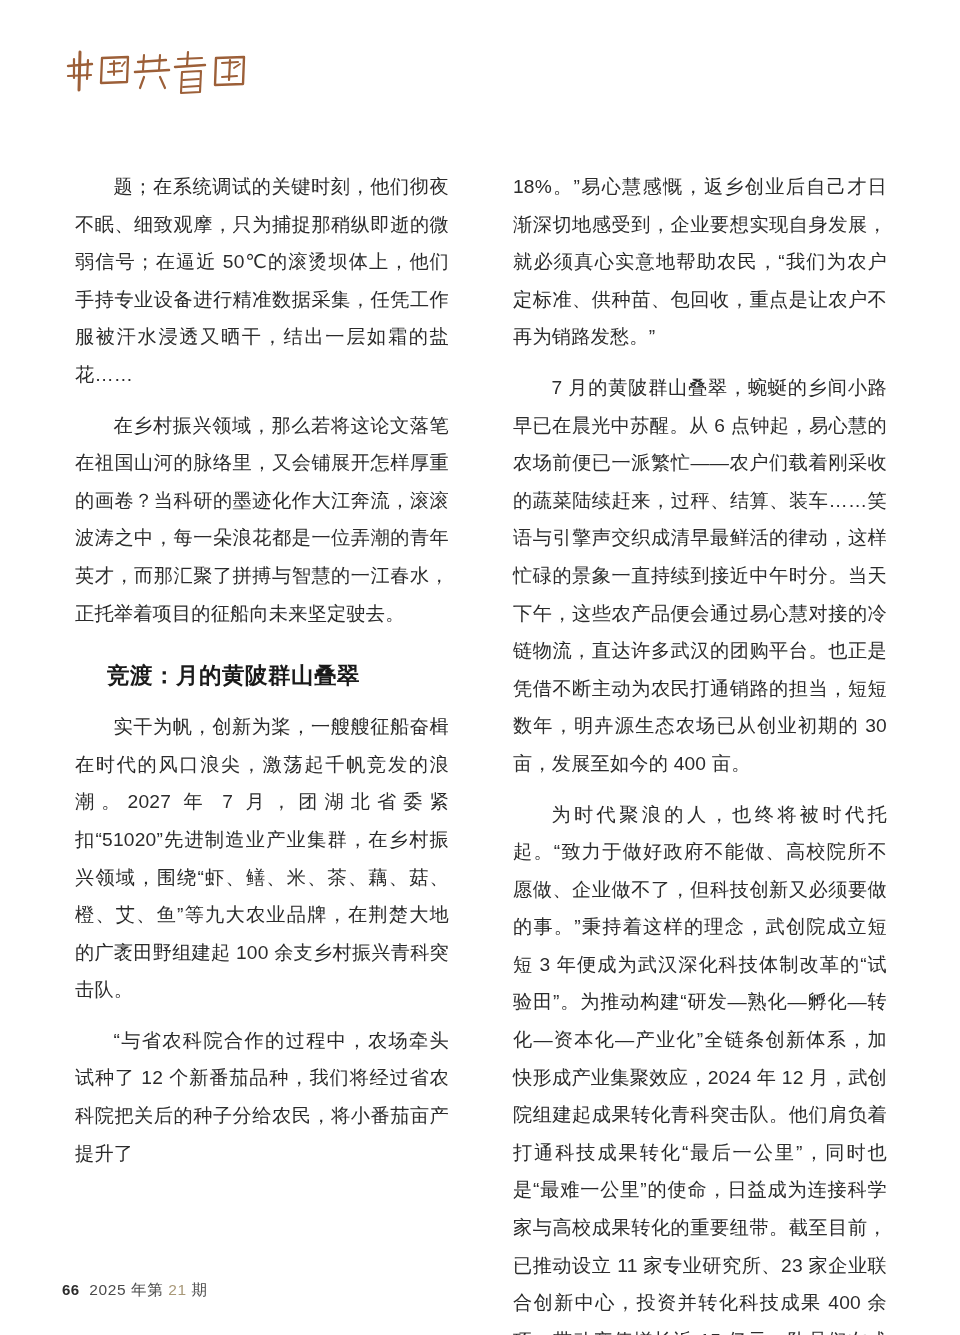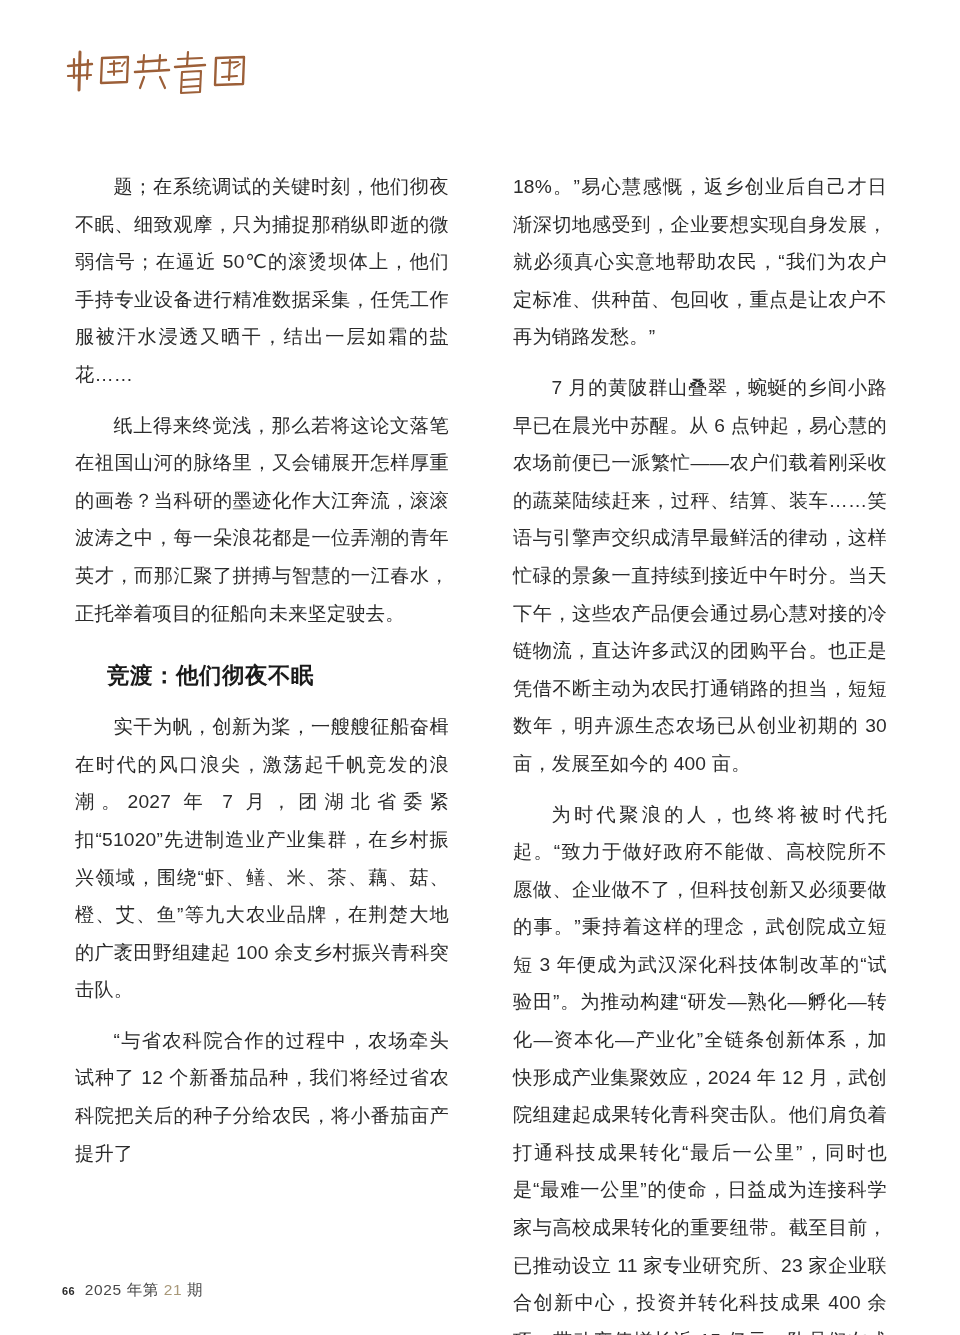--- a/index.html
+++ b/index.html
@@ -76,21 +76,21 @@
     left: 62px;
     bottom: 34px;
     display: flex;
     align-items: baseline;
     gap: 10px;
     font-size: 16px;
     color: #3a3a3a;
   }
   .footer .page-num {
     font-weight: bold;
-    font-size: 11px;
+    font-size: 15px;
     color: #2b2b2b;
     letter-spacing: 0.3px;
   }
   .footer .issue-line {
     font-size: 15.5px;
     color: #4a4a4a;
     letter-spacing: 0.6px;
   }
   .footer .issue-line .issue-number {
     color: #a89878;
@@ -136,23 +136,23 @@
       <path d="M172 18 L178 14" stroke-width="1.8"></path>
     </g>
   </svg>
   <span class="masthead-alt">中国共青团</span>
 </div>
 
 <div class="page-body">
 
   <div class="column">
     <p class="para">题；在系统调试的关键时刻，他们彻夜不眠、细致观摩，只为捕捉那稍纵即逝的微弱信号；在逼近 50℃的滚烫坝体上，他们手持专业设备进行精准数据采集，任凭工作服被汗水浸透又晒干，结出一层如霜的盐花……</p>
-    <p class="para">纸上得来终觉浅，那么若将这论文落笔在祖国山河的脉络里，又会铺展开怎样厚重的画卷？当科研的墨迹化作大江奔流，滚滚波涛之中，每一朵浪花都是一位弄潮的青年英才，而那汇聚了拼搏与智慧的一江春水，正托举着项目的征船向未来坚定驶去。</p>
+    <p class="para">在乡村振兴领域，那么若将这论文落笔在祖国山河的脉络里，又会铺展开怎样厚重的画卷？当科研的墨迹化作大江奔流，滚滚波涛之中，每一朵浪花都是一位弄潮的青年英才，而那汇聚了拼搏与智慧的一江春水，正托举着项目的征船向未来坚定驶去。</p>
 
-    <h2 class="section-heading">竞渡：他们彻夜不眠</h2>
+    <h2 class="section-heading">竞渡：月的黄陂群山叠翠</h2>
 
     <p class="para">实干为帆，创新为桨，一艘艘征船奋楫在时代的风口浪尖，激荡起千帆竞发的浪潮。2027 年 7 月，团湖北省委紧扣“51020”先进制造业产业集群，在乡村振兴领域，围绕“虾、鳝、米、茶、藕、菇、橙、艾、鱼”等九大农业品牌，在荆楚大地的广袤田野组建起 100 余支乡村振兴青科突击队。</p>
     <p class="para">“与省农科院合作的过程中，农场牵头试种了 12 个新番茄品种，我们将经过省农科院把关后的种子分给农民，将小番茄亩产提升了</p>
   </div>
 
   <div class="column">
     <p class="para noindent">18%。”易心慧感慨，返乡创业后自己才日渐深切地感受到，企业要想实现自身发展，就必须真心实意地帮助农民，“我们为农户定标准、供种苗、包回收，重点是让农户不再为销路发愁。”</p>
     <p class="para">7 月的黄陂群山叠翠，蜿蜒的乡间小路早已在晨光中苏醒。从 6 点钟起，易心慧的农场前便已一派繁忙——农户们载着刚采收的蔬菜陆续赶来，过秤、结算、装车……笑语与引擎声交织成清早最鲜活的律动，这样忙碌的景象一直持续到接近中午时分。当天下午，这些农产品便会通过易心慧对接的冷链物流，直达许多武汉的团购平台。也正是凭借不断主动为农民打通销路的担当，短短数年，明卉源生态农场已从创业初期的 30 亩，发展至如今的 400 亩。</p>
     <p class="para">为时代聚浪的人，也终将被时代托起。“致力于做好政府不能做、高校院所不愿做、企业做不了，但科技创新又必须要做的事。”秉持着这样的理念，武创院成立短短 3 年便成为武汉深化科技体制改革的“试验田”。为推动构建“研发—熟化—孵化—转化—资本化—产业化”全链条创新体系，加快形成产业集聚效应，2024 年 12 月，武创院组建起成果转化青科突击队。他们肩负着打通科技成果转化“最后一公里”，同时也是“最难一公里”的使命，日益成为连接科学家与高校成果转化的重要纽带。截至目前，已推动设立 11 家专业研究所、23 家企业联合创新中心，投资并转化科技成果 400 余项，带动产值增长近 15 亿元。队员们在成就百舸争流的图景中，定位着自己的时代坐标。</p>
     <p class="para"><span>潮头之上，奋楫者的航程仿佛一段段昂扬的诗行。千帆竞渡，浪花如雪，无数航迹汇入支点建设新征程的时代洪流，奔涌的后浪正汇聚成“中国式现代化湖北篇章”的澎湃高潮。</span></p>

